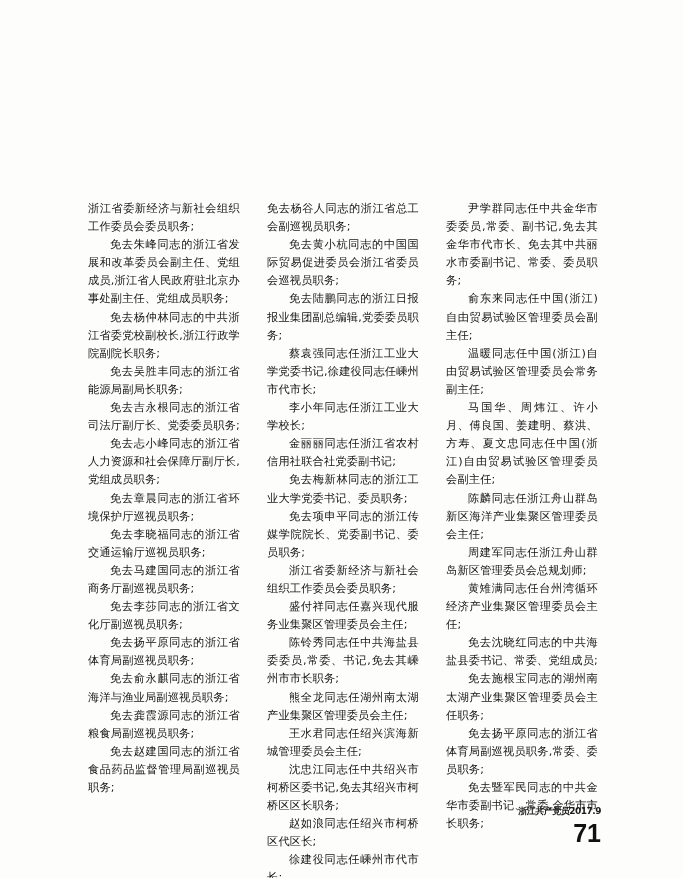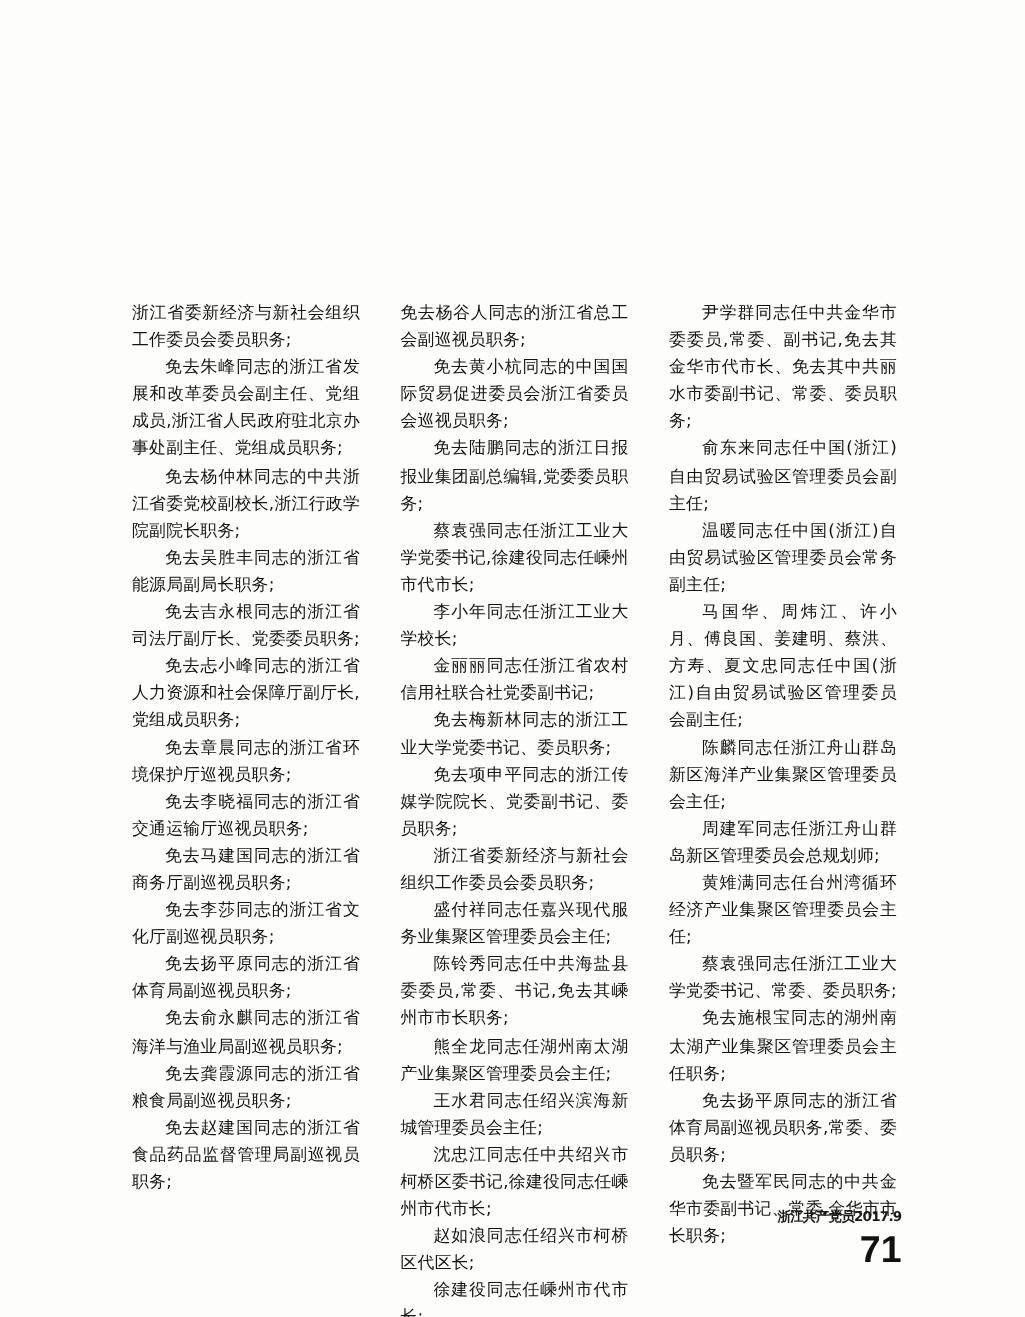--- a/index.html
+++ b/index.html
@@ -108,34 +108,34 @@
       <p class="para">蔡袁强同志任浙江工业大学党委书记,徐建役同志任嵊州市代市长;</p>
       <p class="para">李小年同志任浙江工业大学校长;</p>
       <p class="para">金丽丽同志任浙江省农村信用社联合社党委副书记;</p>
       <p class="para">免去梅新林同志的浙江工业大学党委书记、委员职务;</p>
       <p class="para">免去项申平同志的浙江传媒学院院长、党委副书记、委员职务;</p>
       <p class="para">浙江省委新经济与新社会组织工作委员会委员职务;</p>
       <p class="para">盛付祥同志任嘉兴现代服务业集聚区管理委员会主任;</p>
       <p class="para">陈铃秀同志任中共海盐县委委员,常委、书记,免去其嵊州市市长职务;</p>
       <p class="para">熊全龙同志任湖州南太湖产业集聚区管理委员会主任;</p>
       <p class="para">王水君同志任绍兴滨海新城管理委员会主任;</p>
-      <p class="para">沈忠江同志任中共绍兴市柯桥区委书记,徐建役同志任嵊州市代市长;</p>
+      <p class="para">沈忠江同志任中共绍兴市柯桥区委书记,免去其绍兴市柯桥区区长职务;</p>
       <p class="para">赵如浪同志任绍兴市柯桥区代区长;</p>
       <p class="para">徐建役同志任嵊州市代市长;</p>
     </div>
 
     <div class="column">
       <p class="para">尹学群同志任中共金华市委委员,常委、副书记,免去其金华市代市长、免去其中共丽水市委副书记、常委、委员职务;</p>
       <p class="para">俞东来同志任中国(浙江)自由贸易试验区管理委员会副主任;</p>
       <p class="para">温暖同志任中国(浙江)自由贸易试验区管理委员会常务副主任;</p>
       <p class="para">马国华、周炜江、许小月、傅良国、姜建明、蔡洪、方寿、夏文忠同志任中国(浙江)自由贸易试验区管理委员会副主任;</p>
       <p class="para">陈麟同志任浙江舟山群岛新区海洋产业集聚区管理委员会主任;</p>
       <p class="para">周建军同志任浙江舟山群岛新区管理委员会总规划师;</p>
       <p class="para">黄雉满同志任台州湾循环经济产业集聚区管理委员会主任;</p>
-      <p class="para">蔡袁强同志任浙江工业大学党委书记、常委、委员职务;</p>
+      <p class="para">免去沈晓红同志的中共海盐县委书记、常委、党组成员;</p>
       <p class="para">免去施根宝同志的湖州南太湖产业集聚区管理委员会主任职务;</p>
       <p class="para">免去扬平原同志的浙江省体育局副巡视员职务,常委、委员职务;</p>
       <p class="para">免去暨军民同志的中共金华市委副书记、常委,金华市市长职务;</p>
 
     </div>
 
   </div>
 
   <div class="footer">
     <span class="footer-mark">浙江共产党员2017.9</span>

